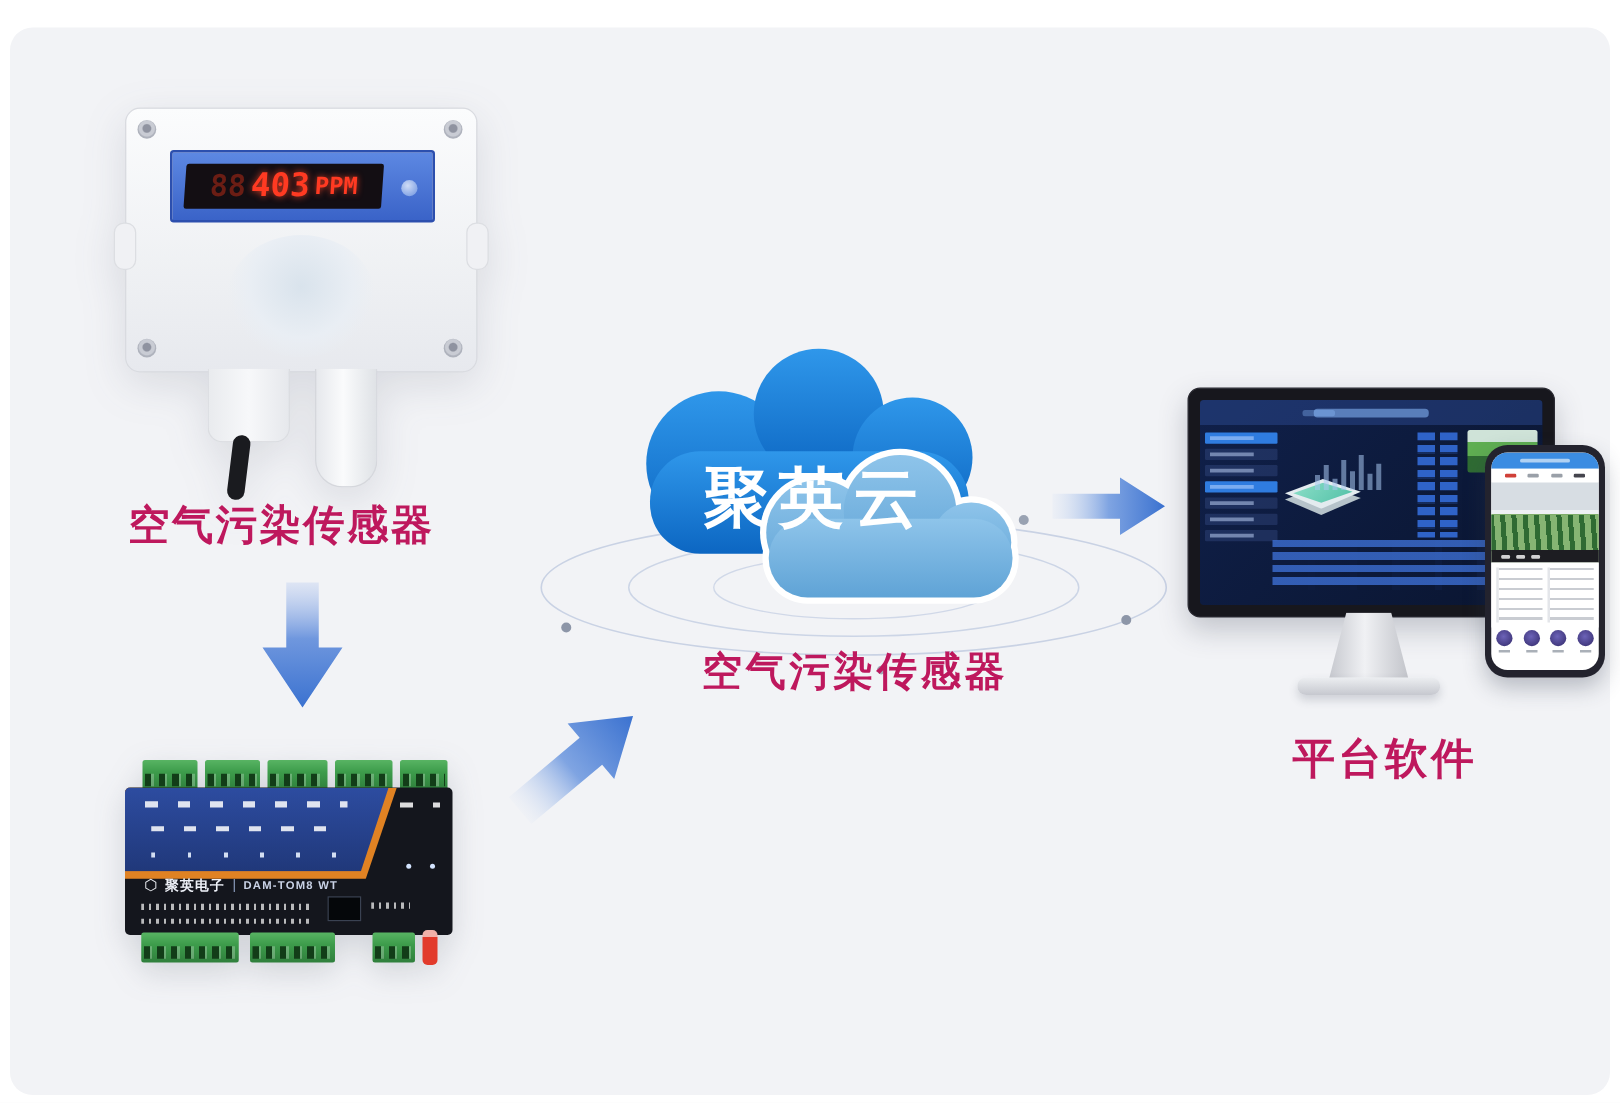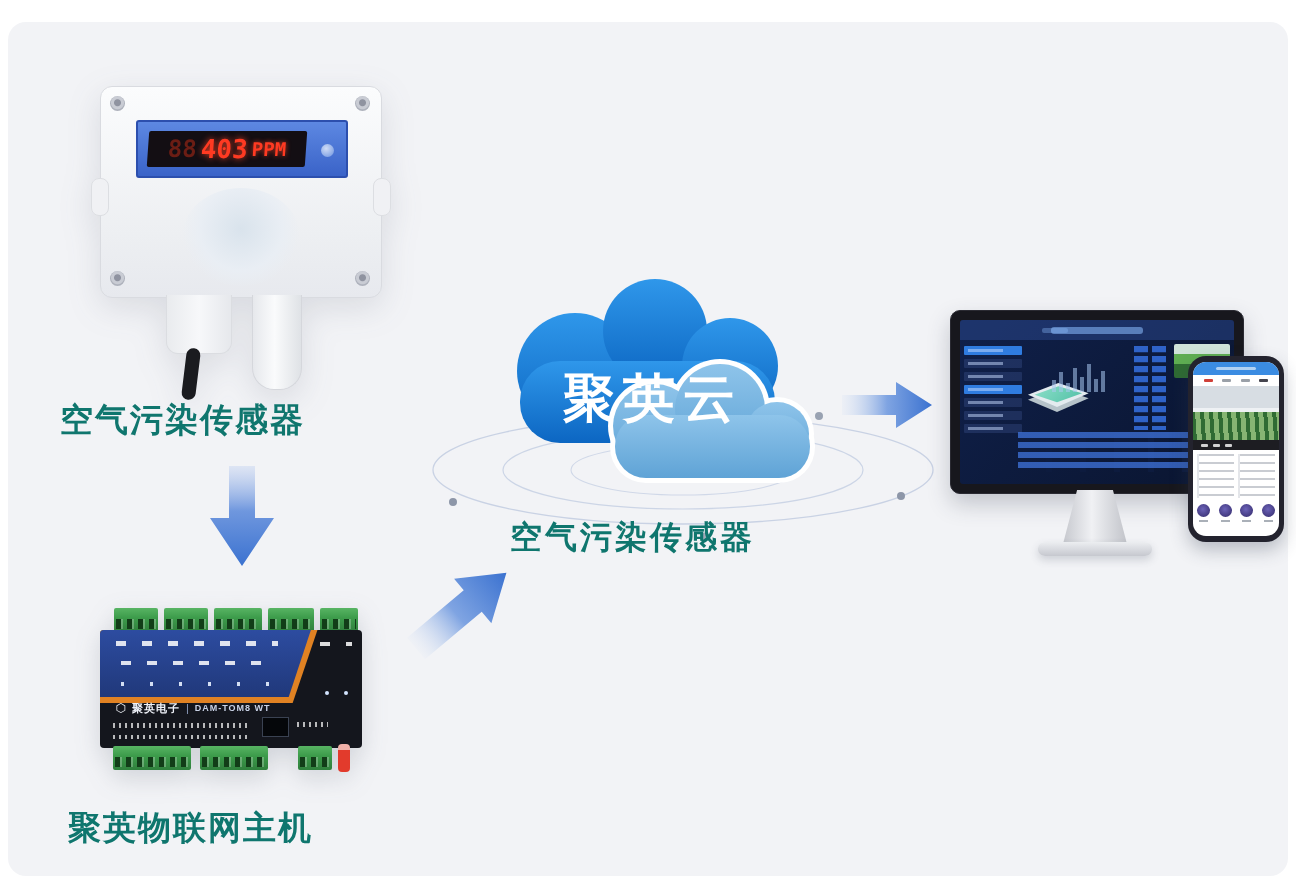--- a/index.html
+++ b/index.html
@@ -1,19 +1,19 @@
 <!DOCTYPE html>
 <html><head>
 <meta charset="utf-8">
 <style>
   html,body{margin:0;padding:0;background:#ffffff;}
   .stage{position:relative;width:1296px;height:882px;overflow:hidden;background:#ffffff;
          font-family:"Liberation Sans","DejaVu Sans",sans-serif;}
   .panel{position:absolute;left:8px;top:22px;right:8px;bottom:6px;background:#f2f3f6;border-radius:18px;}
-  .label{position:absolute;color:#0f766e;font-weight:700;letter-spacing:2px;font-family:Liberation Mono, monospace;}
+  .label{position:absolute;text-align:center;color:#be185d;font-weight:700;letter-spacing:2px;font-family:Liberation Mono, monospace;}
 
   
   .sensor{position:absolute;left:100px;top:86px;width:280px;height:312px;filter:drop-shadow(0 10px 16px rgba(70,80,100,.14));}
   .sensor-body{position:absolute;left:0;top:0;width:280px;height:210px;border-radius:12px;
                background:linear-gradient(180deg,#fbfcfd,#edeff2 70%,#e7e9ee);border:1px solid #d9dbe0;}
   .screw{position:absolute;width:15px;height:15px;border-radius:50%;
          background:radial-gradient(circle at 50% 45%,#8f93a0 0 3px,#c9ccd4 4px 6px,#aeb2bc 7px);}
   .side-tab{position:absolute;width:16px;height:36px;border-radius:8px;background:#f0f1f4;border:1px solid #dcdee2;}
   .display-panel{position:absolute;left:36px;top:34px;width:212px;height:58px;border-radius:3px;
                  background:linear-gradient(180deg,#5d88e2,#3a63c8);border:2px solid #2c4fae;box-sizing:border-box;}
@@ -184,21 +184,20 @@
       <div class="pinrow" style="left:5%;top:79%;width:52%;height:5px;"></div>
       <div class="pinrow" style="left:5%;top:89%;width:52%;height:4px;"></div>
       <div class="eth"></div>
       <div class="pinrow" style="left:75%;top:78%;width:12%;height:5px;"></div>
     </div>
     <div class="tblock" style="left:13px;top:140px;width:78px;"></div>
     <div class="tblock" style="left:100px;top:140px;width:68px;"></div>
     <div class="tblock" style="left:198px;top:140px;width:34px;"></div>
     <div class="antenna"></div>
   </div>
-  <div class="label label-host">聚英物联网主机</div>
 
   <svg class="arrow-svg" style="left:392px;top:548px;" width="140" height="124" viewBox="0 0 140 124">
     <defs>
         <linearGradient id="gDiag" x1="0" y1="0" x2="1" y2="0">
       <stop offset="0" stop-color="#d6e1f4" stop-opacity=".1"></stop>
           <stop offset=".45" stop-color="#7fa4e2"></stop>
           <stop offset="1" stop-color="#3b72d0"></stop>
     </linearGradient>
       </defs>
     <g transform="rotate(-40 70 62)">
@@ -318,13 +317,14 @@
         <div class="col"></div>
       </div>
       <div class="picons">
         <div class="ic"></div>
         <div class="ic"></div>
         <div class="ic"></div>
         <div class="ic"></div>
       </div>
     </div>
   </div>
+  <div class="label label-software">平台软件</div>
 </div>
 
 </body></html>

